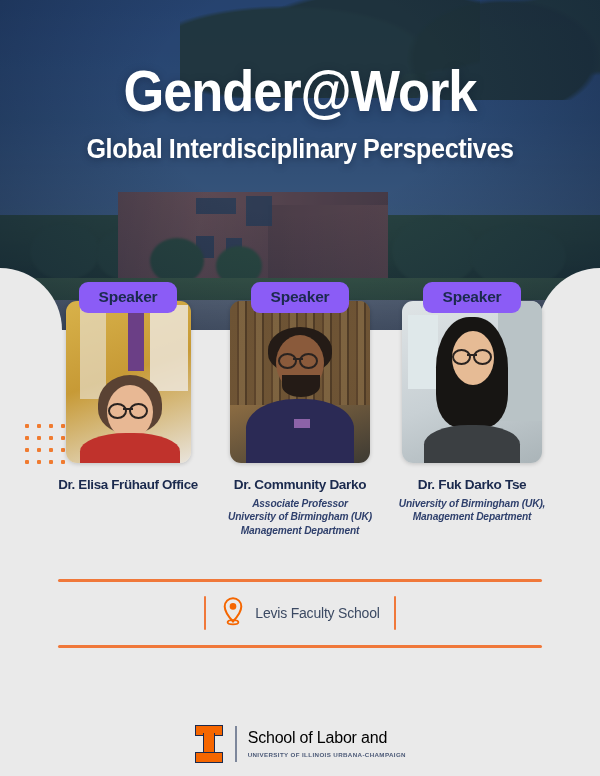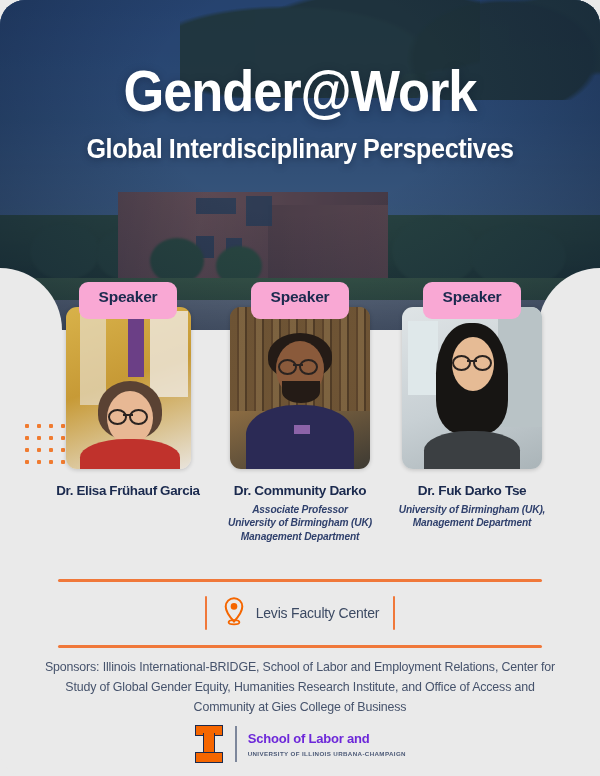--- a/index.html
+++ b/index.html
@@ -2,21 +2,21 @@
 <html><head>
 <meta charset="utf-8">
 <style>
   html,body{margin:0;padding:0;}
   body{
     width:600px;height:776px;overflow:hidden;
     background:#eaeaea;
     font-family:"Liberation Sans","DejaVu Sans",sans-serif;
     color:#23346a;
   }
-  .poster{position:relative;width:600px;height:776px;background:#eaeaea;overflow:hidden;border-radius:25px;}
+  .poster{position:relative;width:600px;height:776px;background:#eaeaea;overflow:hidden;}
 
   
   .hero{
     position:absolute;left:0;top:0;width:600px;height:330px;
     overflow:hidden;
   }
   .hero-photo{
     position:absolute;inset:0;
     background:#2a4468;
   }
@@ -72,22 +72,22 @@
     margin:14px 0 0 0;font-size:27px;font-weight:700;color:#ffffff;
     letter-spacing:-.4px;transform:scaleX(.93);transform-origin:center;
     text-shadow:0 2px 8px rgba(8,18,38,.35);
   }
 
   
   .speakers{position:absolute;left:0;top:282px;width:600px;z-index:8;
     display:flex;justify-content:center;gap:24px;}
   .sp{width:148px;display:flex;flex-direction:column;align-items:center;}
   .badge{
-    background:#f9a8d4;color:#1b2a4e;font-weight:700;font-size:15.5px;
-    padding:6px 20px 13px;border-radius:9px;letter-spacing:-.2px;
+    background:#8b5cf6;color:#1b2a4e;font-weight:700;font-size:15.5px;
+    padding:6px 20px 7px;border-radius:9px;letter-spacing:-.2px;
     position:relative;z-index:3;margin-bottom:-12px;
   }
   .photo{
     width:125px;height:162px;border-radius:11px;overflow:hidden;position:relative;
     background:#cfcfcf;box-shadow:0 1px 4px rgba(0,0,0,.18);
   }
   .photo.wide{width:140px;}
   
   .p1{background:linear-gradient(160deg,#d8b24a 0%,#c79a36 45%,#e9e4dc 100%);}
   .p2{background:linear-gradient(160deg,#6b5436 0%,#8a6b42 50%,#3d3a33 100%);}
@@ -137,21 +137,21 @@
   
   .footer{position:absolute;left:0;top:724px;width:600px;display:flex;
     align-items:center;justify-content:center;gap:11px;}
   .ilogo{width:30px;height:40px;position:relative;}
   .ilogo .bar{position:absolute;background:#f56600;border:1.6px solid #1b2a4e;}
   .ilogo .top{left:1px;top:1px;width:26px;height:9px;}
   .ilogo .mid{left:9px;top:9px;width:10px;height:20px;border-top:none;border-bottom:none;}
   .ilogo .bot{left:1px;top:28px;width:26px;height:9px;}
   .logo-div{width:1.6px;height:36px;background:#7d879b;}
   .logo-txt{line-height:1.18;}
-  .logo-l1,.logo-l2{font-size:13px;font-weight:700;color:#6d28d9;letter-spacing:-.2px;}
+  .logo-l1,.logo-l2{font-size:16px;font-weight:400;color:#000000;letter-spacing:-.2px;}
   .logo-l3{font-size:6.2px;font-weight:700;color:#4c5a77;letter-spacing:.38px;margin-top:3px;}
 </style>
 </head>
 <body>
 
 <div class="poster">
 
   <div class="hero">
     <div class="hero-photo">
       <div class="sky"></div>
@@ -215,21 +215,21 @@
         <div style="position:absolute;left:14px;top:6px;width:26px;height:92px;background:#e8e2d4;opacity:.65;"></div>
         <div style="position:absolute;left:62px;top:0;width:16px;height:70px;background:#6b3f86;"></div>
         <div style="position:absolute;left:84px;top:4px;width:38px;height:86px;background:#efeae2;opacity:.8;"></div>
         <div class="hair" style="left:32px;top:74px;width:64px;height:58px;background:#5a4233;"></div>
         <div class="face" style="left:41px;top:84px;width:46px;height:54px;background:#e8b894;"></div>
         <div class="glasses" style="left:42px;top:102px;">
             <i></i>
           </div>
         <div class="torso" style="left:14px;top:132px;width:100px;height:40px;background:#c0322c;"></div>
       </div>
-      <div class="sp-name">Dr. Elisa Frühauf Garcia</div>
+      <div class="sp-name">Dr. Elisa Frühauf Office</div>
     </div>
 
     <div class="sp s2">
       <div class="badge">Speaker</div>
       <div class="photo p2 wide">
         <div style="position:absolute;left:0;top:0;width:140px;height:104px;background:repeating-linear-gradient(90deg,#6d5334 0px,#6d5334 7px,#5a422a 7px,#5a422a 9px,#7d6340 9px,#7d6340 15px,#4e3a25 15px,#4e3a25 17px);opacity:.95;"></div>
         <div class="hair" style="left:38px;top:26px;width:64px;height:46px;background:#241b16;"></div>
         <div class="face" style="left:46px;top:34px;width:48px;height:56px;background:#8a5a3b;"></div>
         <div class="glasses" style="left:48px;top:52px;">
             <i></i>
@@ -269,32 +269,31 @@
 
     <div class="det">
       <span class="ico">
         <svg width="26" height="30" viewBox="0 0 26 30">
           <path d="M13 2.2c-4.6 0-8.3 3.7-8.3 8.3 0 6 8.3 15 8.3 15s8.3-9 8.3-15c0-4.6-3.7-8.3-8.3-8.3z" fill="none" stroke="#F56600" stroke-width="2"></path>
           <circle cx="13" cy="10.4" r="3.3" fill="#F56600"></circle>
           <ellipse cx="13" cy="26.2" rx="5.4" ry="2.1" fill="none" stroke="#F56600" stroke-width="1.8"></ellipse>
         </svg>
       </span>
       <span class="det-txt">
-        <span class="l2">Levis Faculty Center</span>
+        <span class="l2">Levis Faculty School</span>
       </span>
     </div>
 
     <div class="vdiv"></div>
 
 
   </div>
 
   <div class="rule bot"></div>
 
-  <div class="sponsors">Sponsors: Illinois International-BRIDGE, School of Labor and Employment Relations, Center for Study of Global Gender Equity, Humanities Research Institute, and Office of Access and Community at Gies College of Business</div>
 
   <div class="footer">
     <div class="ilogo">
       <div class="bar top"></div>
       <div class="bar mid"></div>
       <div class="bar bot"></div>
     </div>
     <div class="logo-div"></div>
     <div class="logo-txt">
       <div class="logo-l1">School of Labor and</div>

